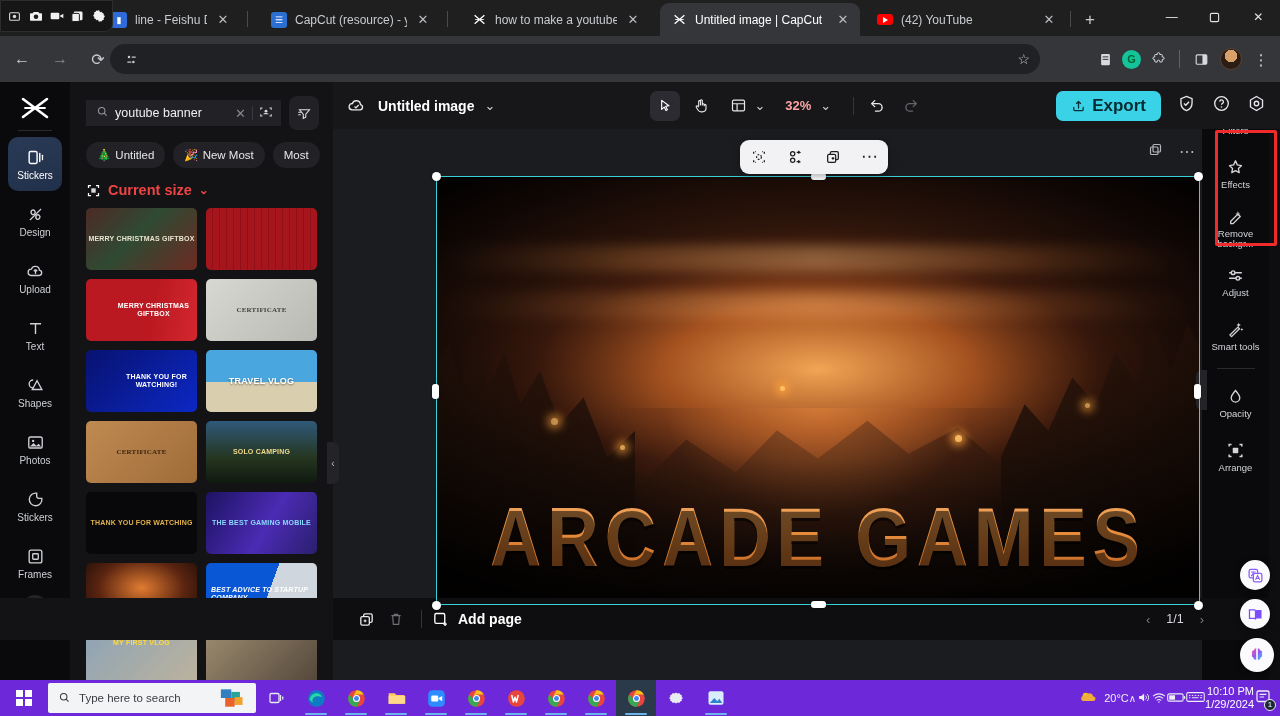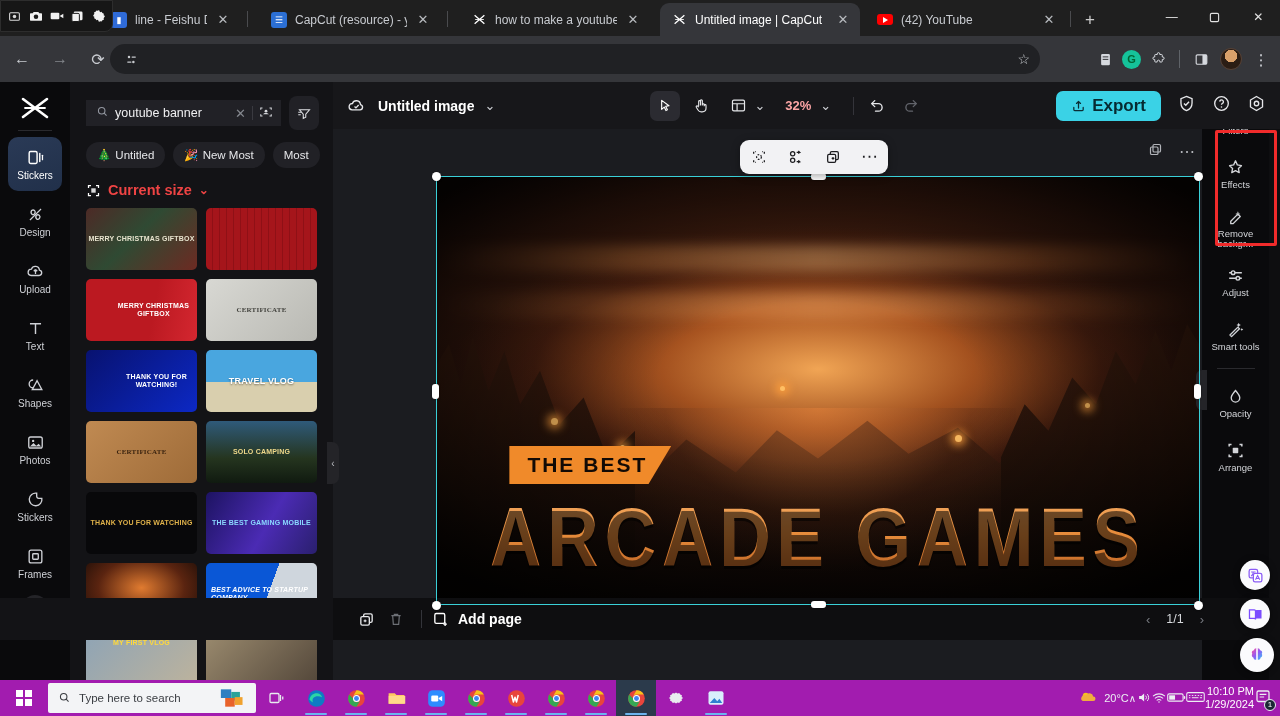--- a/index.html
+++ b/index.html
@@ -311,21 +311,21 @@
     color: #d6d8dc; font-size: 12.5px; }
   .pager .arrow { color: #76797f; font-size: 13px; }
   .bottombar-left {
     position: absolute; left: 0; top: 598px; width: 333px; height: 42px;
     background: #131316;
   }
 
   
   .taskbar {
     position: absolute; left: 0; top: 680px; width: 1280px; height: 36px;
-    background: #a21caf; display: flex; align-items: center;
+    background: #6d28d9; display: flex; align-items: center;
   }
   .start { width: 48px; height: 36px; display: flex; align-items: center;
     justify-content: center; }
   .winlogo { width: 16px; height: 16px; display: grid;
     grid-template-columns: 1fr 1fr; grid-template-rows: 1fr 1fr; gap: 2px; }
   .winlogo i { background: #fff; display: block; }
   .tb-search {
     width: 208px; height: 30px; background: #f3f4f6; border-radius: 2px;
     display: flex; align-items: center; gap: 8px; padding: 0 10px;
     color: #3a3d42; font-size: 11.5px;
@@ -700,23 +700,20 @@
         <div class="road"></div>
         <div class="townL"></div>
         <div class="townR"></div>
         <div class="glowdot" style="left:15%;bottom:42%;"></div>
         <div class="glowdot" style="left:24%;bottom:36%;width:5px;height:5px;"></div>
         <div class="glowdot" style="left:45%;bottom:50%;width:5px;height:5px;"></div>
         <div class="glowdot" style="left:68%;bottom:38%;"></div>
         <div class="glowdot" style="left:85%;bottom:46%;width:5px;height:5px;"></div>
         <div class="vignette"></div>
 
-        <div class="ribbon">
-          <span>THE BEST</span>
-        </div>
         <div class="bigtitle">ARCADE GAMES</div>
       </div>
 
       <div class="sel-frame"></div>
       <div class="handle" style="left:99px;top:90px;"></div>
       <div class="handle" style="left:861px;top:90px;"></div>
       <div class="handle" style="left:99px;top:519px;"></div>
       <div class="handle" style="left:861px;top:519px;"></div>
       <div class="handle bar" style="left:478px;top:91px;"></div>
       <div class="handle bar" style="left:478px;top:519px;"></div>

